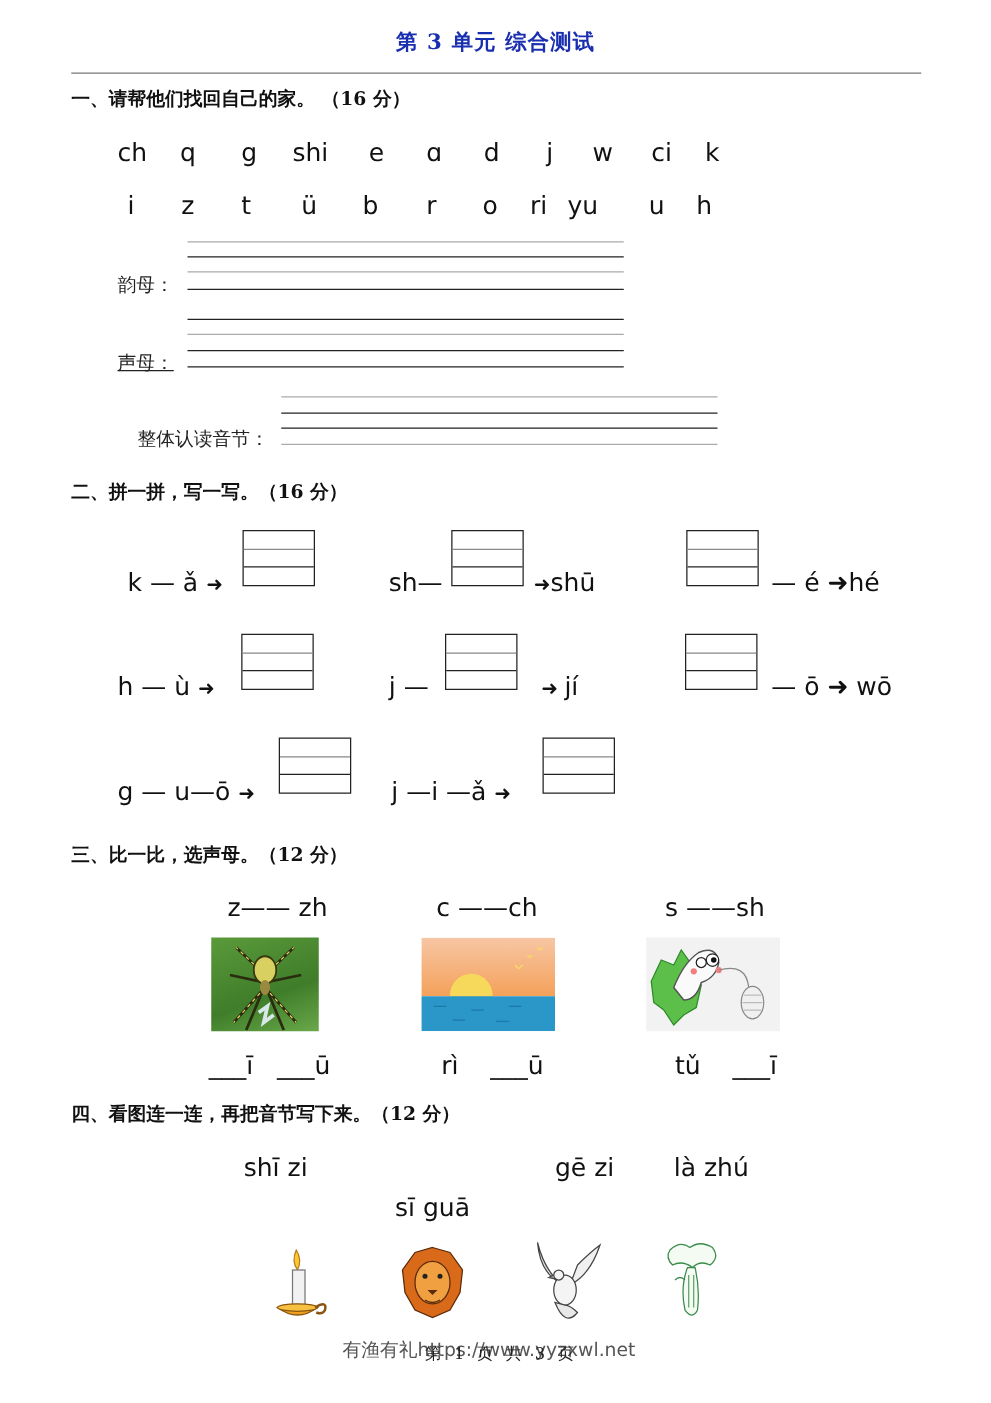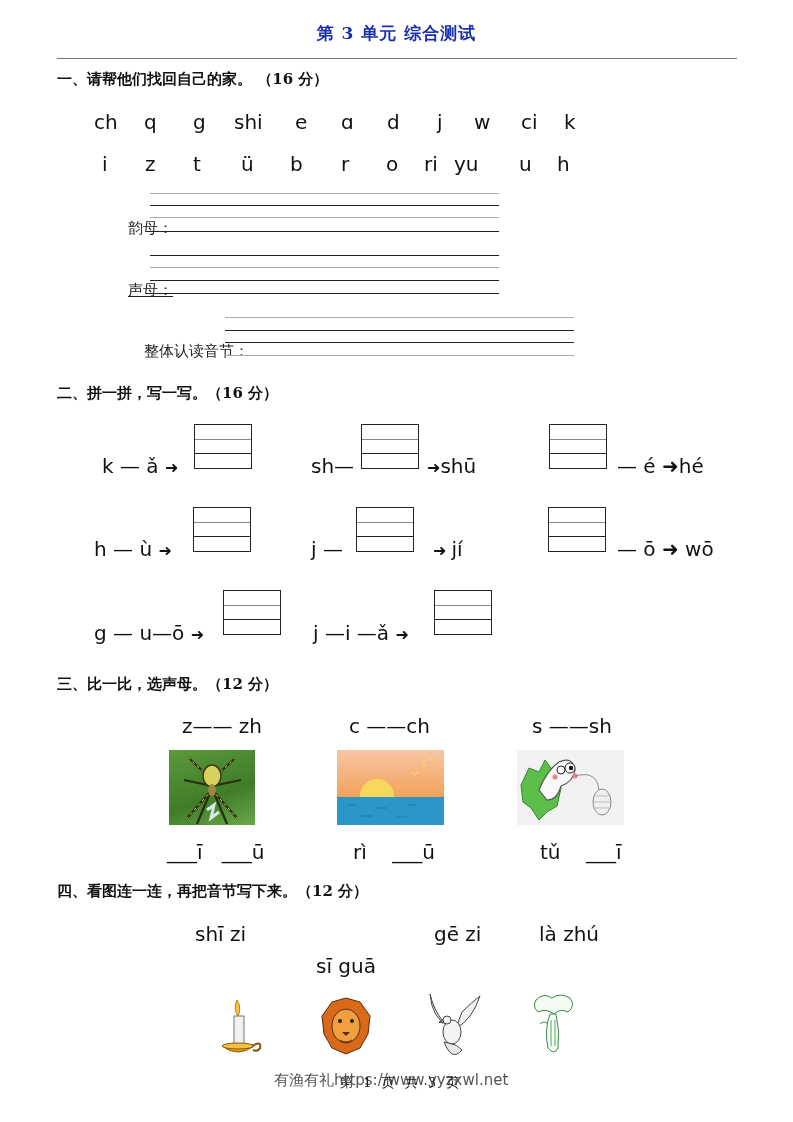--- a/index.html
+++ b/index.html
@@ -3,21 +3,21 @@
 <meta charset="utf-8">
 <style>
   html, body { margin: 0; padding: 0; background: #ffffff; }
   body { width: 793px; height: 1122px; position: relative; overflow: hidden;
          font-family: "DejaVu Serif", "Liberation Serif", serif; color: #111; }
   .abs { position: absolute; }
   .title { left: 0; width: 793px; top: 22px; text-align: center; font-size: 17px; font-weight: bold; color: #1a2fb0; letter-spacing: 1px; }
   .rule { left: 57px; width: 680px; top: 58px; height: 0; border-top: 1.5px solid #777; }
   .sec-head { font-size: 15px; font-weight: bold; color: #111; }
   .py { font-family: "DejaVu Sans", "Liberation Sans", sans-serif; font-size: 20px; color: #111; }
-  .label { font-size: 15px; color: #222; margin-left: 34px; }
+  .label { font-size: 15px; color: #222; }
   .line { height: 0; }
   .line.dark { border-top: 1.3px solid #222; }
   .line.gray { border-top: 1.3px solid #aaa; }
   .grid4 { border: 1.2px solid #222; box-sizing: border-box; background:#fff; }
   .grid4 .r1 { position:absolute; left:0; right:0; top:33%; border-top:1.2px solid #888; }
   .grid4 .r2 { position:absolute; left:0; right:0; top:66%; border-top:1.2px solid #222; }
   .arrow { font-family: "DejaVu Sans", sans-serif; font-size: 16px; }
   .pic { overflow: hidden; }
   .footer-a { font-family: "DejaVu Sans", sans-serif; font-size: 15px; color: #555; }
   .footer-b { font-family: "DejaVu Serif", serif; font-size: 13px; color: #222; }
@@ -210,21 +210,21 @@
 </div>
 <div class="abs py" style="left:540px; top:840px;">
   <span>tǔ</span>&nbsp;&nbsp;&nbsp;
   <span>___ī</span>
 </div>
 
 <div class="abs sec-head" style="left:57px; top:882px;">四、看图连一连，再把音节写下来。（12 分）</div>
 
 <div class="abs py" style="left:195px; top:922px;">shī  zi</div>
 <div class="abs py" style="left:316px; top:922px;margin-top:32px;">sī  guā</div>
-<div class="abs py" style="left:434px; top:922px;text-align:center;">gē  zi</div>
+<div class="abs py" style="left:444px; top:922px;text-align:center;">gē  zi</div>
 <div class="abs py" style="left:539px; top:922px;">là  zhú</div>
 
 <div class="abs" style="left:218px; top:996px; width:48px; height:62px;">
   <svg width="48" height="62" viewBox="0 0 48 62">
     <path d="M19 4 Q24 12 20 20 Q15 13 19 4 Z" fill="#f6c93a" stroke="#c07a10"></path>
     <rect x="16" y="20" width="10" height="30" fill="#f2f2f2" stroke="#777"></rect>
     <path d="M4 50 Q20 62 36 50 Z" fill="#f0a020" stroke="#8a5510"></path>
     <ellipse cx="20" cy="50" rx="16" ry="3" fill="#f8c040" stroke="#8a5510"></ellipse>
     <path d="M34 50 Q44 44 42 52 Q40 56 35 54" fill="none" stroke="#8a5510" stroke-width="2"></path>
   </svg>

